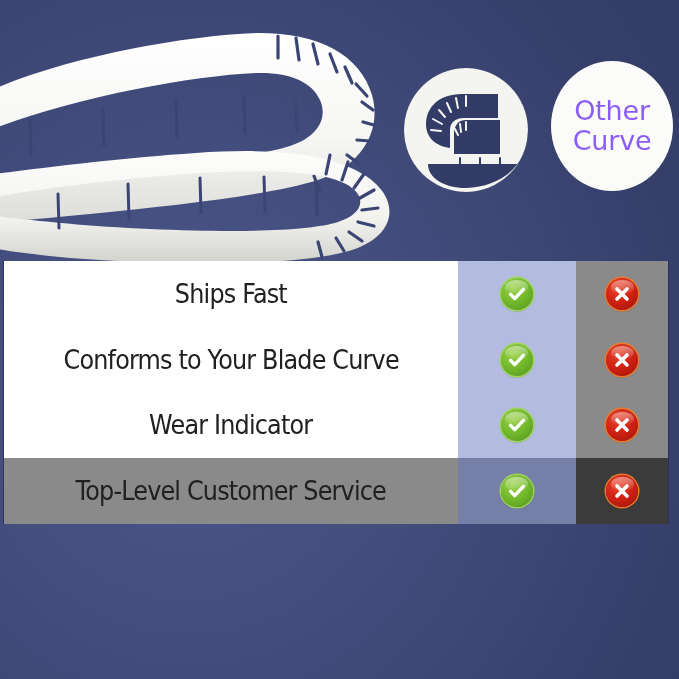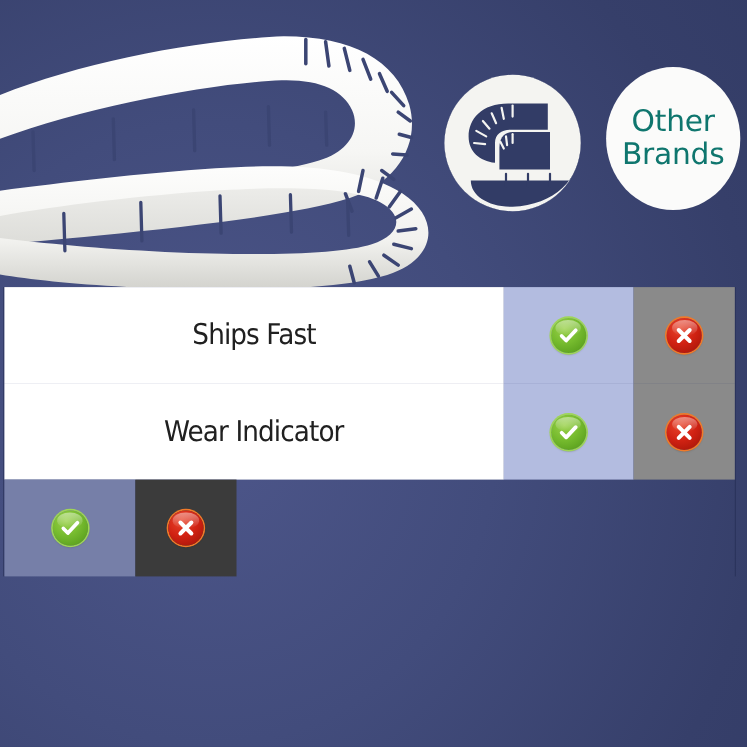--- a/index.html
+++ b/index.html
@@ -54,21 +54,21 @@
     border-radius: 50%;
     background: #fbfbfa;
     display: flex;
     flex-direction: column;
     align-items: center;
     justify-content: center;
     line-height: 1.12;
   }
   #other-brands-bubble span {
     display: block;
-    color: #0f766e;
+    color: #8b5cf6;
     font-size: 27px;
     font-family: "DejaVu Sans", "Liberation Sans", sans-serif;
     letter-spacing: -0.2px;
     text-align: center;
   }
 
   
   #comparison-table {
     position: absolute;
     left: 3px;
@@ -283,21 +283,21 @@
         <g stroke="#323c66" stroke-width="2" stroke-linecap="round">
           <line x1="56" y1="90" x2="56" y2="102"></line>
           <line x1="76" y1="90" x2="76" y2="102"></line>
           <line x1="96" y1="90" x2="96" y2="102"></line>
         </g>
       </svg>
     </div>
 
     <div id="other-brands-bubble">
       <span>Other</span>
-      <span>Brands</span>
+      <span>Curve</span>
     </div>
   </div>
 
   <div id="comparison-table">
       <div class="table-row odd">
         <div class="cell-feature">
           <span>Ships Fast</span>
         </div>
         <div class="cell-mark cell-ours">
           <div class="badge badge-check">
@@ -309,48 +309,70 @@
         <div class="cell-mark cell-other">
           <div class="badge badge-x">
             <svg width="18" height="18" viewBox="0 0 18 18">
               <path d="M4 4 L14 14 M14 4 L4 14" fill="none" stroke="#ffffff" stroke-width="3.6" stroke-linecap="round"></path>
             </svg>
           </div>
         </div>
       </div>
       <div class="table-row odd">
         <div class="cell-feature">
-          <span>Wear Indicator</span>
+          <span>Conforms to Your Blade Curve</span>
         </div>
         <div class="cell-mark cell-ours">
           <div class="badge badge-check">
             <svg width="20" height="20" viewBox="0 0 20 20">
               <path d="M3.6 10.4 L7.7 14.6 L16.4 5.3" fill="none" stroke="#ffffff" stroke-width="3.4" stroke-linecap="round" stroke-linejoin="round"></path>
             </svg>
           </div>
         </div>
         <div class="cell-mark cell-other">
           <div class="badge badge-x">
             <svg width="18" height="18" viewBox="0 0 18 18">
               <path d="M4 4 L14 14 M14 4 L4 14" fill="none" stroke="#ffffff" stroke-width="3.6" stroke-linecap="round"></path>
             </svg>
           </div>
         </div>
       </div>
-      <div class="table-row even">
+      <div class="table-row odd">
+        <div class="cell-feature">
+          <span>Wear Indicator</span>
+        </div>
         <div class="cell-mark cell-ours">
           <div class="badge badge-check">
             <svg width="20" height="20" viewBox="0 0 20 20">
               <path d="M3.6 10.4 L7.7 14.6 L16.4 5.3" fill="none" stroke="#ffffff" stroke-width="3.4" stroke-linecap="round" stroke-linejoin="round"></path>
             </svg>
           </div>
         </div>
         <div class="cell-mark cell-other">
           <div class="badge badge-x">
             <svg width="18" height="18" viewBox="0 0 18 18">
               <path d="M4 4 L14 14 M14 4 L4 14" fill="none" stroke="#ffffff" stroke-width="3.6" stroke-linecap="round"></path>
             </svg>
           </div>
         </div>
       </div>
+      <div class="table-row even">
+        <div class="cell-feature">
+          <span>Top-Level Customer Service</span>
+        </div>
+        <div class="cell-mark cell-ours">
+          <div class="badge badge-check">
+            <svg width="20" height="20" viewBox="0 0 20 20">
+              <path d="M3.6 10.4 L7.7 14.6 L16.4 5.3" fill="none" stroke="#ffffff" stroke-width="3.4" stroke-linecap="round" stroke-linejoin="round"></path>
+            </svg>
+          </div>
+        </div>
+        <div class="cell-mark cell-other">
+          <div class="badge badge-x">
+            <svg width="18" height="18" viewBox="0 0 18 18">
+              <path d="M4 4 L14 14 M14 4 L4 14" fill="none" stroke="#ffffff" stroke-width="3.6" stroke-linecap="round"></path>
+            </svg>
+          </div>
+        </div>
+      </div>
     </div>
 
 </div>
 
 </body></html>

